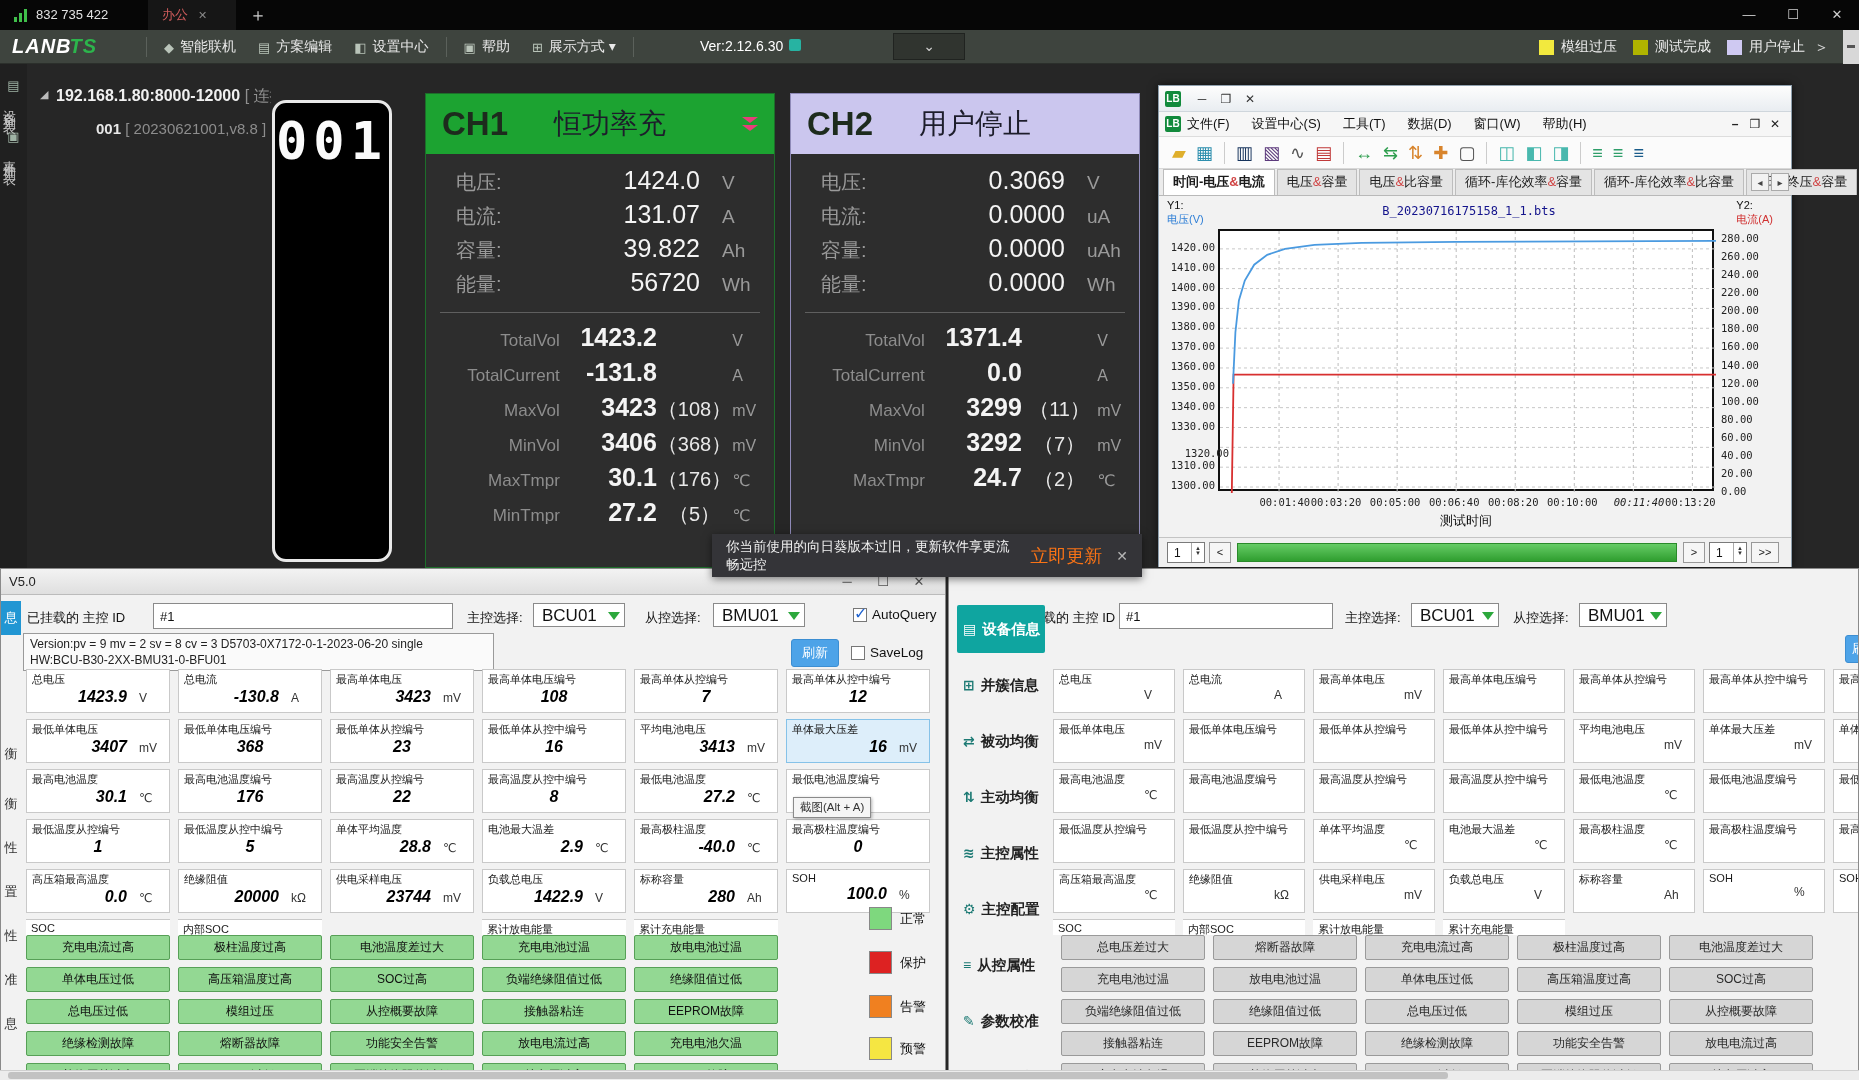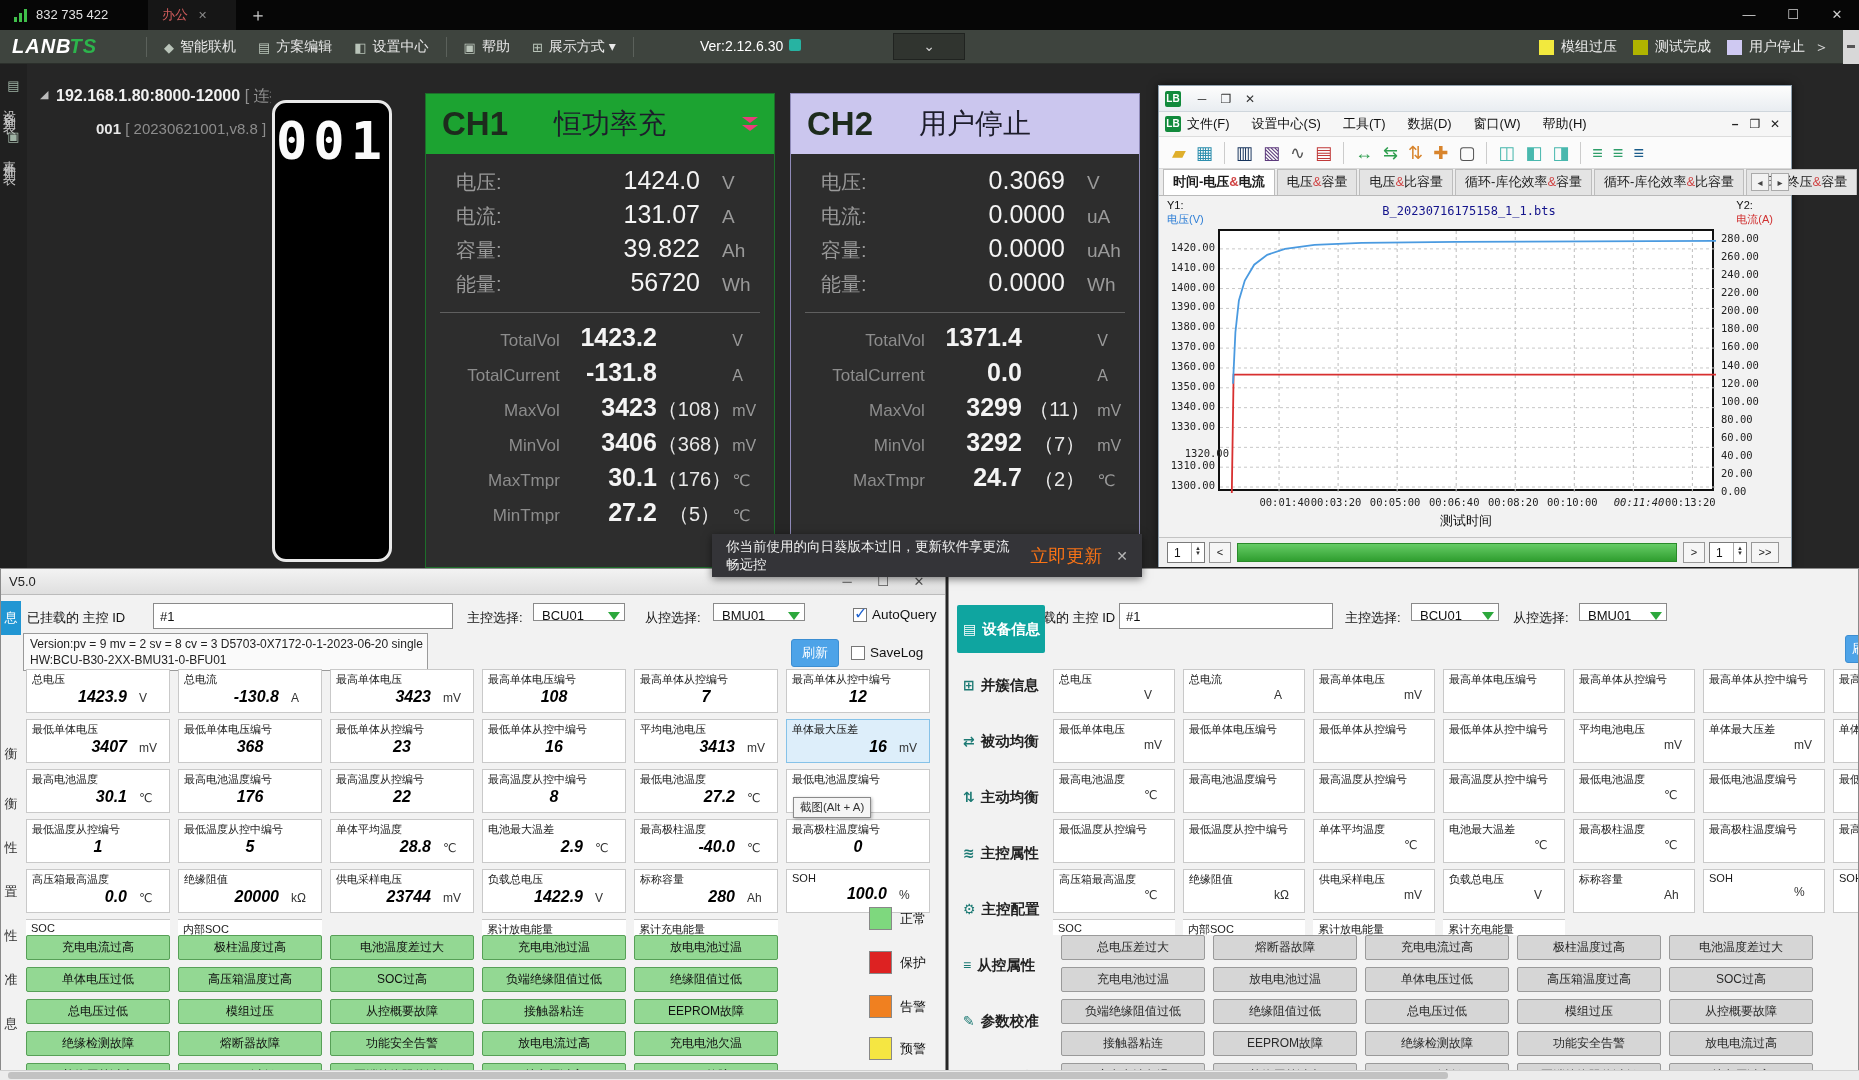--- a/index.html
+++ b/index.html
@@ -108,21 +108,21 @@
   .toast .lnk{font-size:18px;color:#f97316;margin-left:10px;white-space:nowrap;}
   .toast .cl{margin-left:14px;color:#b5b5b5;font-size:14px;}
 
   
   .bwin{position:absolute;top:568px;height:512px;background:#f2f2f2;border:1px solid #8a8a8a;z-index:10;overflow:hidden;}
   .bw-title{height:26px;background:linear-gradient(#f3f3f3,#dfdfdf);border-bottom:1px solid #bbb;display:flex;align-items:center;padding:0 8px;font-size:13px;color:#222;}
   .bw-tc{margin-left:auto;display:flex;}
   .bw-tc span{width:36px;text-align:center;color:#555;font-size:13px;}
   .hlab{position:absolute;font-size:13px;color:#111;}
   .hinput{position:absolute;height:26px;background:#fff;border:1px solid #8a8a8a;font-size:13px;padding:0 6px;color:#111;}
-  .hsel{position:absolute;height:18px;background:#fff;border:1px solid #8a8a8a;font-size:13px;line-height:24px;padding:0 20px 8px 8px;color:#111;}
+  .hsel{position:absolute;height:24px;background:#fff;border:1px solid #8a8a8a;font-size:17px;line-height:24px;padding:0 20px 8px 8px;color:#111;}
   .hsel i{position:absolute;right:4px;top:8px;width:0;height:0;border-left:6px solid transparent;border-right:6px solid transparent;border-top:8px solid #2ca83c;}
   .chk{position:absolute;display:flex;align-items:center;font-size:13.5px;color:#111;}
   .chk .box{width:14px;height:14px;border:1px solid #777;background:#fff;margin-right:5px;position:relative;}
   .chk.on .box:after{content:"✓";position:absolute;left:0px;top:-5px;color:#1d62d0;font-size:16px;font-weight:bold;}
   .verbox{position:absolute;border:1px solid #9a9a9a;background:#fafafa;font-size:12px;color:#222;line-height:16px;padding:2px 6px;white-space:nowrap;overflow:hidden;}
   .btn-blue{position:absolute;background:#4da3e8;color:#fff;font-size:13px;text-align:center;border:1px solid #3c8ed2;border-radius:3px;}
   .cell{position:absolute;width:144px;height:44px;background:#fff;border:1px solid #c9c9c9;}
   .cell .lab{font-size:11px;color:#1a1a1a;padding:2px 5px 0;white-space:nowrap;overflow:hidden;}
   .cell .vr{display:flex;justify-content:flex-end;align-items:baseline;padding:1px 8px 0;}
   .cell .vr.c{justify-content:center;}
@@ -524,21 +524,21 @@
     <span class="hlab" style="left:26px;top:40px">已挂载的 主控 ID</span>
     <input class="hinput" style="left: 152px; top: 34px; width: 300px;" value="#1">
     <span class="hlab" style="left:466px;top:40px">主控选择:</span>
     <div class="hsel" style="left:532px;top:34px;width:92px"><span>BCU01</span><i></i></div>
     <span class="hlab" style="left:644px;top:40px">从控选择:</span>
     <div class="hsel" style="left:712px;top:34px;width:92px"><span>BMU01</span><i></i></div>
     <span class="chk on" style="left:852px;top:38px">
         <span class="box"></span>
         <span>AutoQuery</span>
       </span>
-    <div class="verbox" style="left:22px;top:64px;width:405px">
+    <div class="verbox" style="left:22px;top:64px;width:471px">
       <div>Version:pv = 9 mv = 2 sv = 8 cv = 3   D5703-0X7172-0-1-2023-06-20 single</div>
       <div>HW:BCU-B30-2XX-BMU31-0-BFU01</div>
     </div>
     <div class="btn-blue" style="left:790px;top:70px;width:48px;height:28px;line-height:26px">刷新</div>
     <span class="chk" style="left:850px;top:76px">
         <span class="box"></span>
         <span>SaveLog</span>
       </span>
     <div id="lw-slivers">
         <div class="sliver on" style="top: 32px;">息</div>

